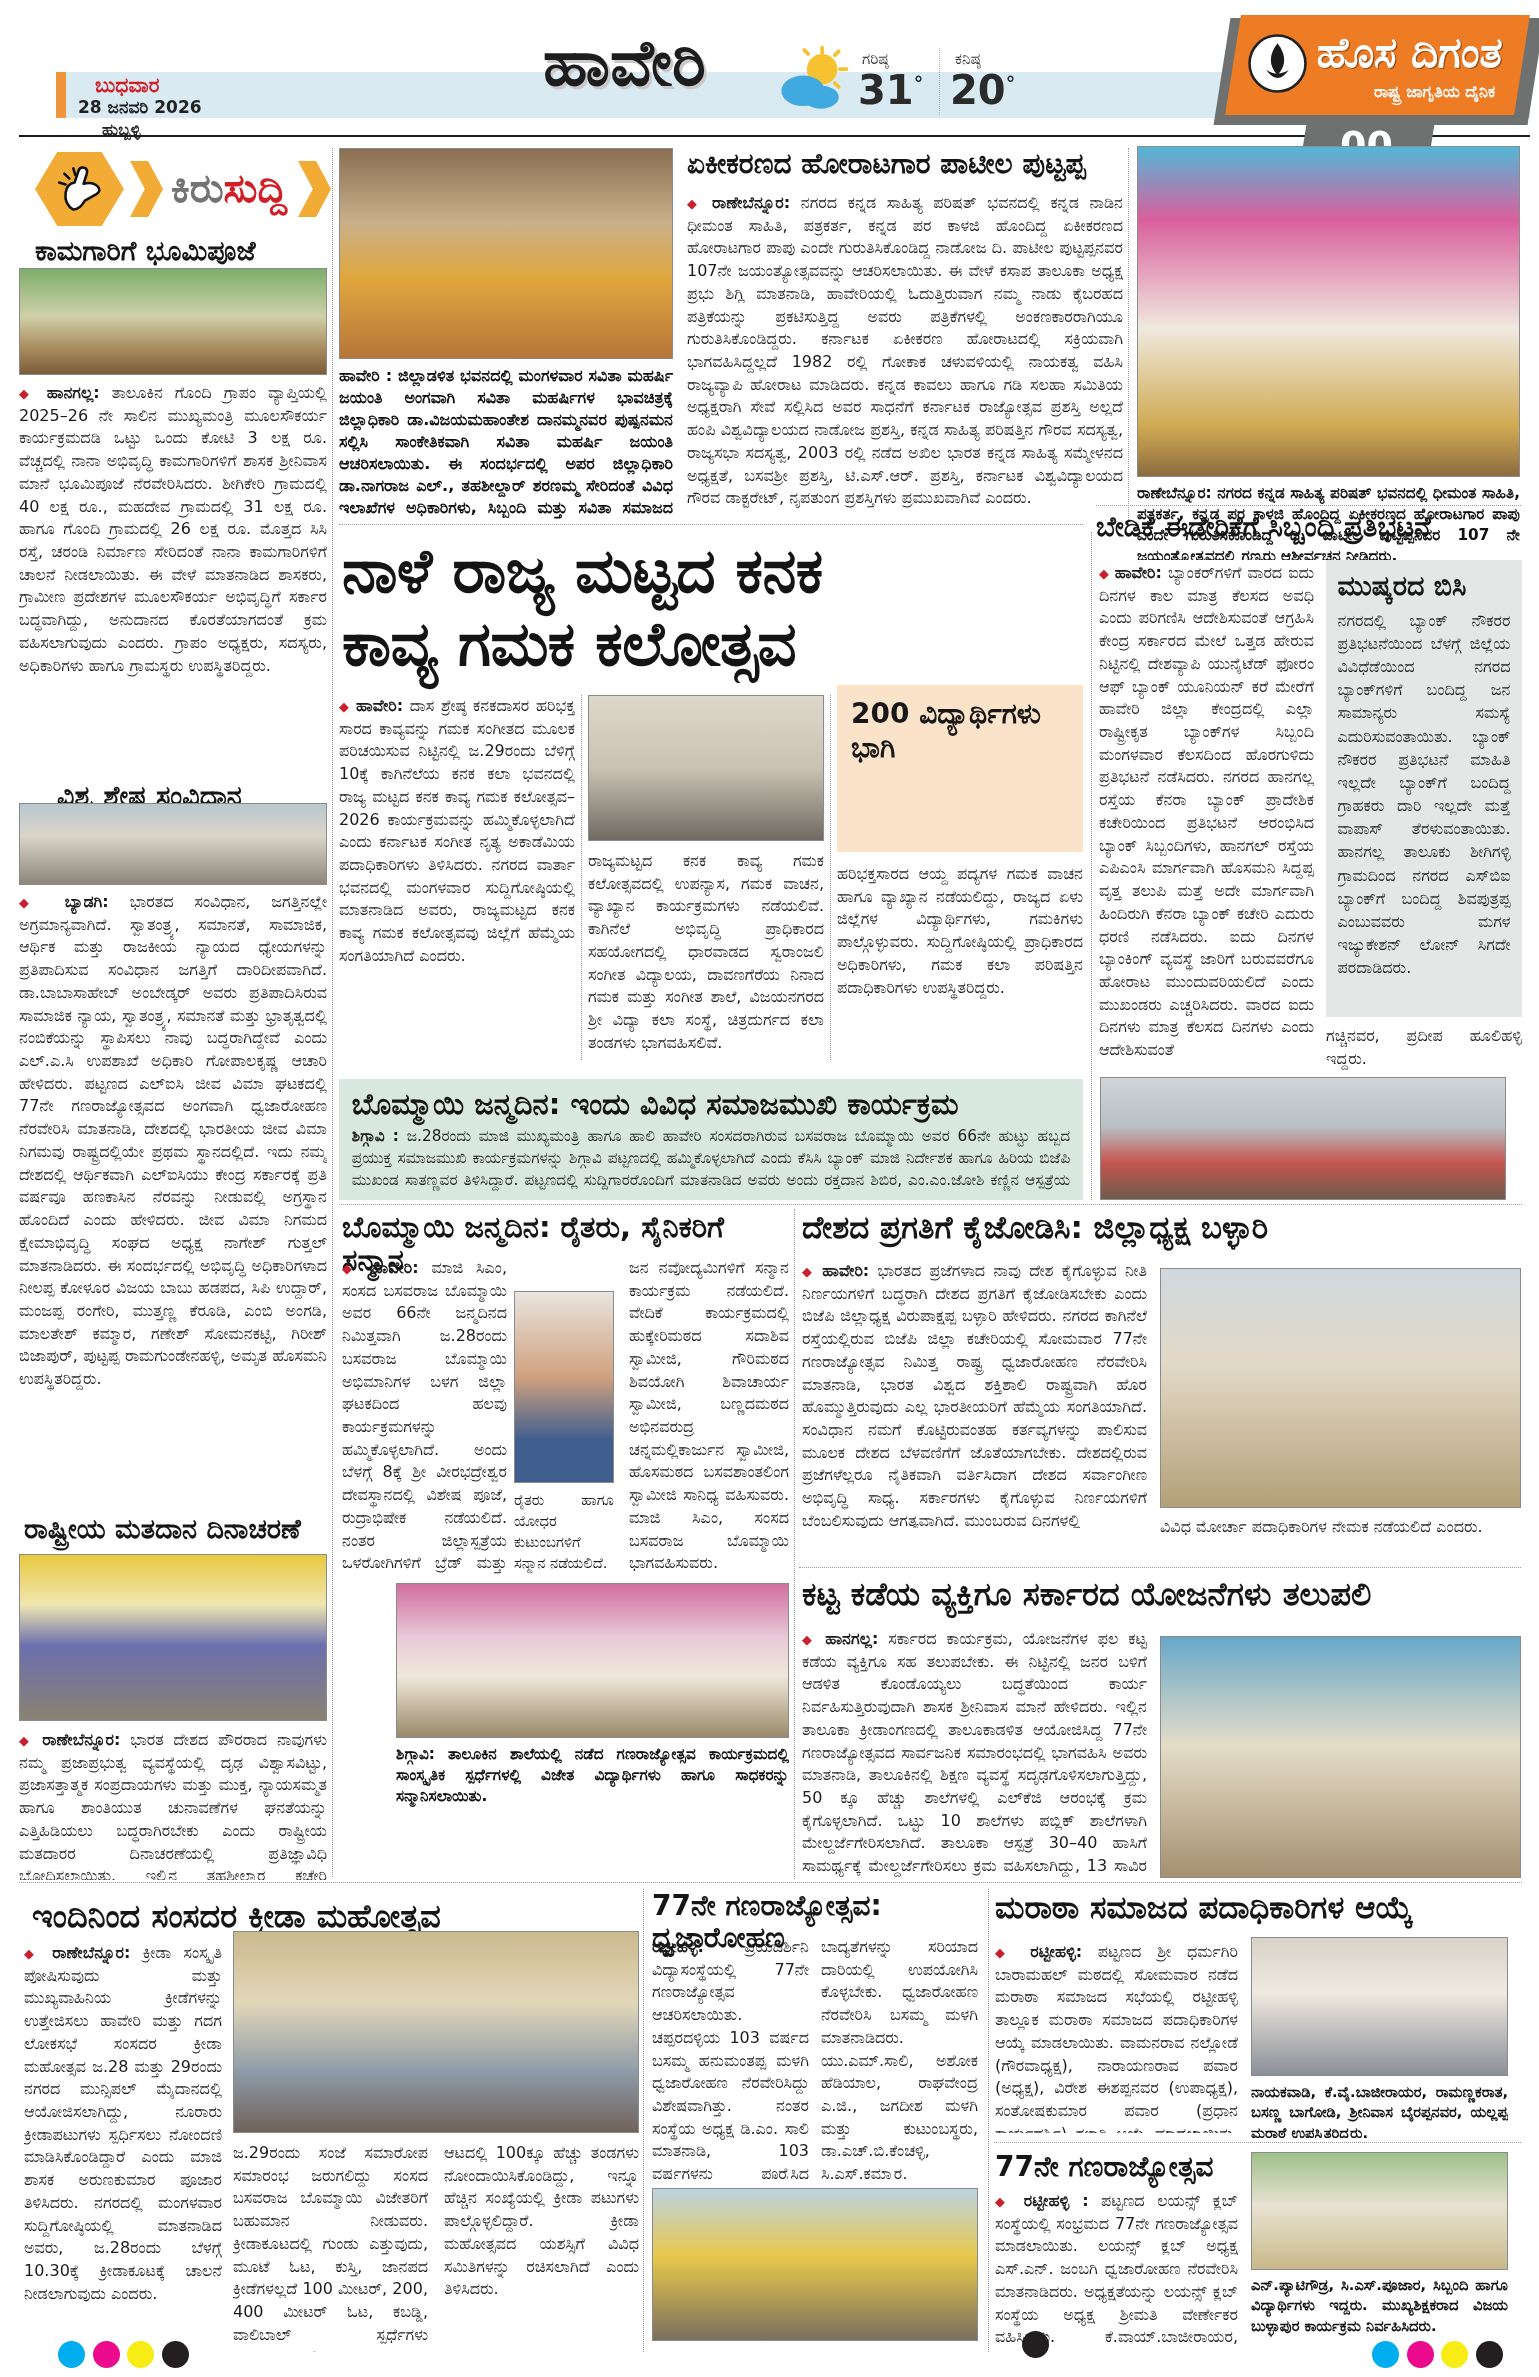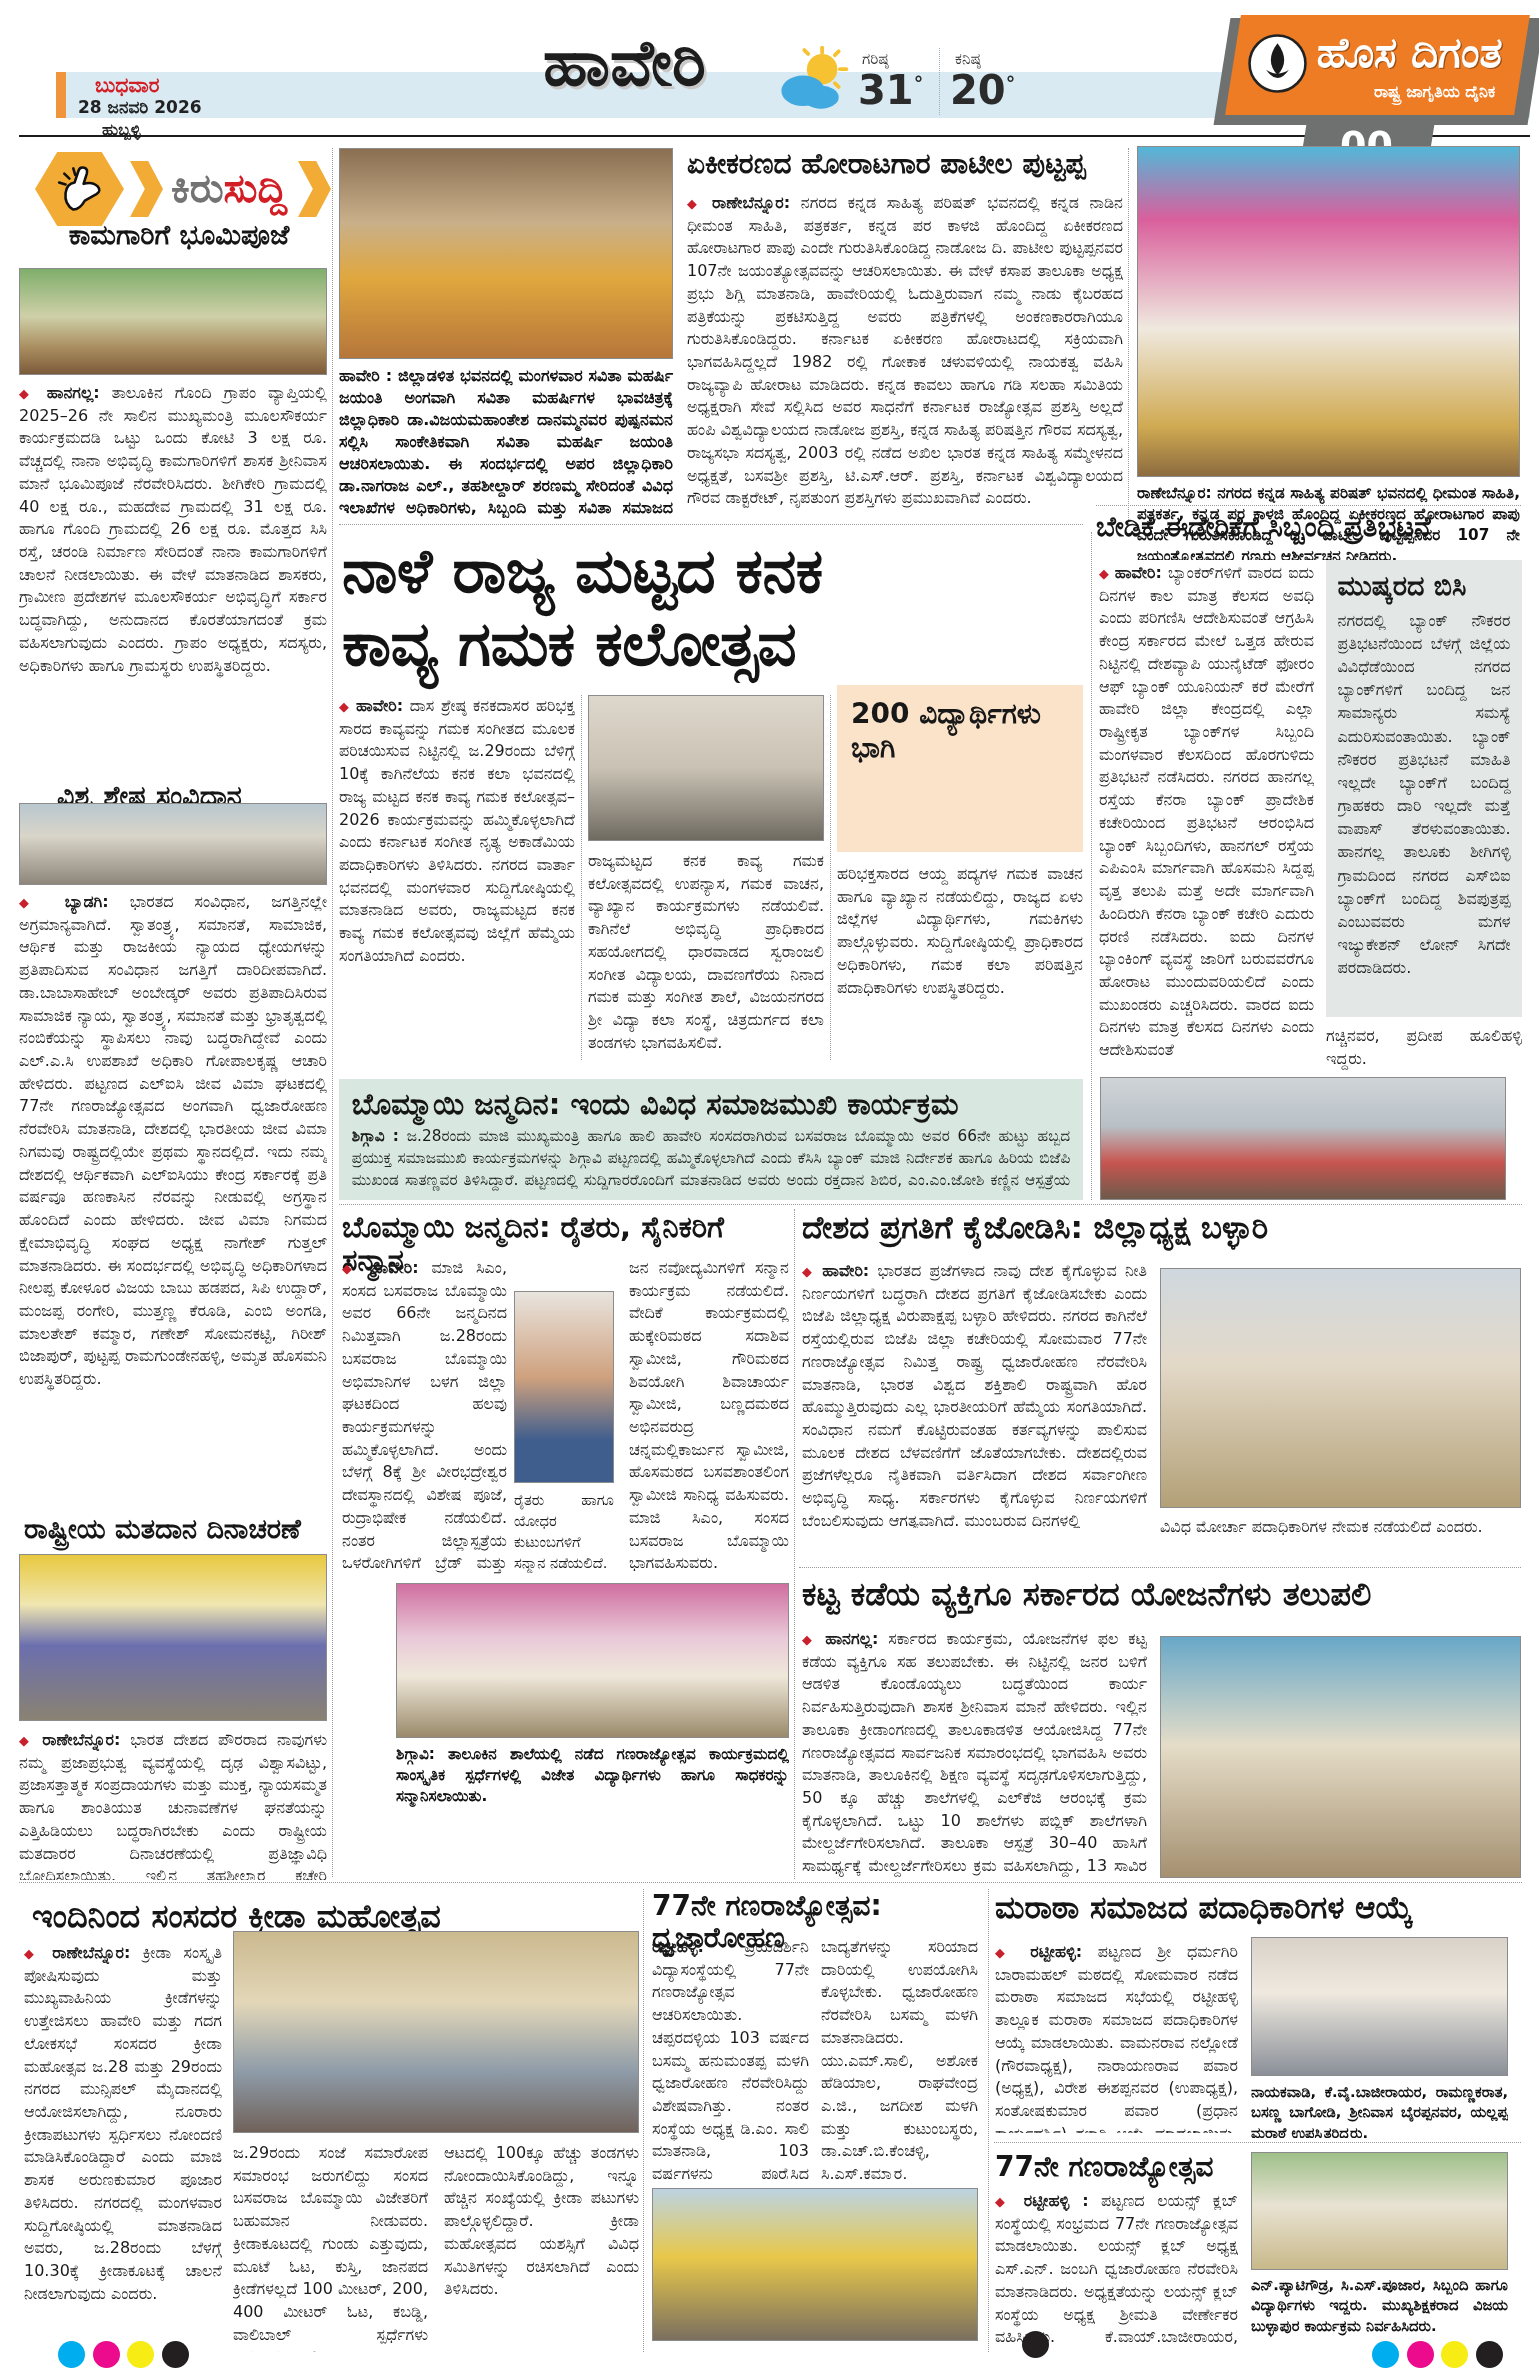--- a/index.html
+++ b/index.html
@@ -84,21 +84,21 @@
         <line x1="30" y1="10" x2="33" y2="20"></line>
         <line x1="8" y1="32" x2="18" y2="35"></line>
     </g>
   </svg>
   <div class="abs chev" style="left:130px;top:161px;width:33px;height:56px;"></div>
   <div class="abs" style="left:171px;top:165px;font-size:40px;font-weight:800;">
     <span style="color:#737373;">ಕಿರು</span><span style="color:#d21f26;">ಸುದ್ದಿ</span>
   </div>
   <div class="abs chev" style="left:298px;top:161px;width:33px;height:56px;"></div>
 
-  <h2 class="abs headline" style="left:35px;top:219px;width:288px;font-size:27px;margin:0;text-align:center;">ಕಾಮಗಾರಿಗೆ ಭೂಮಿಪೂಜೆ</h2>
+  <h2 class="abs headline" style="left:35px;top:235px;width:288px;font-size:27px;margin:0;">ಕಾಮಗಾರಿಗೆ ಭೂಮಿಪೂಜೆ</h2>
   <div class="abs photo" style="left:19px;top:268px;width:308px;height:107px;background:linear-gradient(180deg,#7fae6b,#cfd0a8 45%,#a98d5f 75%,#7c5b3a);"></div>
   <p class="abs bodytext diamond" style="left:19px;top:382px;width:308px;height:383px;margin:0;">
     <b>ಹಾನಗಲ್ಲ:</b>
     <span>ತಾಲೂಕಿನ ಗೊಂದಿ ಗ್ರಾಪಂ ವ್ಯಾಪ್ತಿಯಲ್ಲಿ 2025–26 ನೇ ಸಾಲಿನ ಮುಖ್ಯಮಂತ್ರಿ ಮೂಲಸೌಕರ್ಯ ಕಾರ್ಯಕ್ರಮದಡಿ ಒಟ್ಟು ಒಂದು ಕೋಟಿ 3 ಲಕ್ಷ ರೂ. ವೆಚ್ಚದಲ್ಲಿ ನಾನಾ ಅಭಿವೃದ್ಧಿ ಕಾಮಗಾರಿಗಳಿಗೆ ಶಾಸಕ ಶ್ರೀನಿವಾಸ ಮಾನೆ ಭೂಮಿಪೂಜೆ ನೆರವೇರಿಸಿದರು. ಶೀಗಿಕೇರಿ ಗ್ರಾಮದಲ್ಲಿ 40 ಲಕ್ಷ ರೂ., ಮಹದೇವ ಗ್ರಾಮದಲ್ಲಿ 31 ಲಕ್ಷ ರೂ. ಹಾಗೂ ಗೊಂದಿ ಗ್ರಾಮದಲ್ಲಿ 26 ಲಕ್ಷ ರೂ. ಮೊತ್ತದ ಸಿಸಿ ರಸ್ತೆ, ಚರಂಡಿ ನಿರ್ಮಾಣ ಸೇರಿದಂತೆ ನಾನಾ ಕಾಮಗಾರಿಗಳಿಗೆ ಚಾಲನೆ ನೀಡಲಾಯಿತು. ಈ ವೇಳೆ ಮಾತನಾಡಿದ ಶಾಸಕರು, ಗ್ರಾಮೀಣ ಪ್ರದೇಶಗಳ ಮೂಲಸೌಕರ್ಯ ಅಭಿವೃದ್ಧಿಗೆ ಸರ್ಕಾರ ಬದ್ಧವಾಗಿದ್ದು, ಅನುದಾನದ ಕೊರತೆಯಾಗದಂತೆ ಕ್ರಮ ವಹಿಸಲಾಗುವುದು ಎಂದರು. ಗ್ರಾಪಂ ಅಧ್ಯಕ್ಷರು, ಸದಸ್ಯರು, ಅಧಿಕಾರಿಗಳು ಹಾಗೂ ಗ್ರಾಮಸ್ಥರು ಉಪಸ್ಥಿತರಿದ್ದರು.</span>
   </p>
 
   <h2 class="abs headline" style="left:45px;top:768px;width:281px;font-size:27px;margin:12px;">ವಿಶ್ವ ಶ್ರೇಷ್ಠ ಸಂವಿಧಾನ</h2>
   <div class="abs photo" style="left:19px;top:803px;width:308px;height:82px;background:linear-gradient(180deg,#b9c7cf,#d9d5c9 40%,#8e867a);"></div>
   <p class="abs bodytext diamond" style="left:19px;top:891px;width:308px;height:617px;margin:0;">
     <b>ಬ್ಯಾಡಗಿ:</b>

